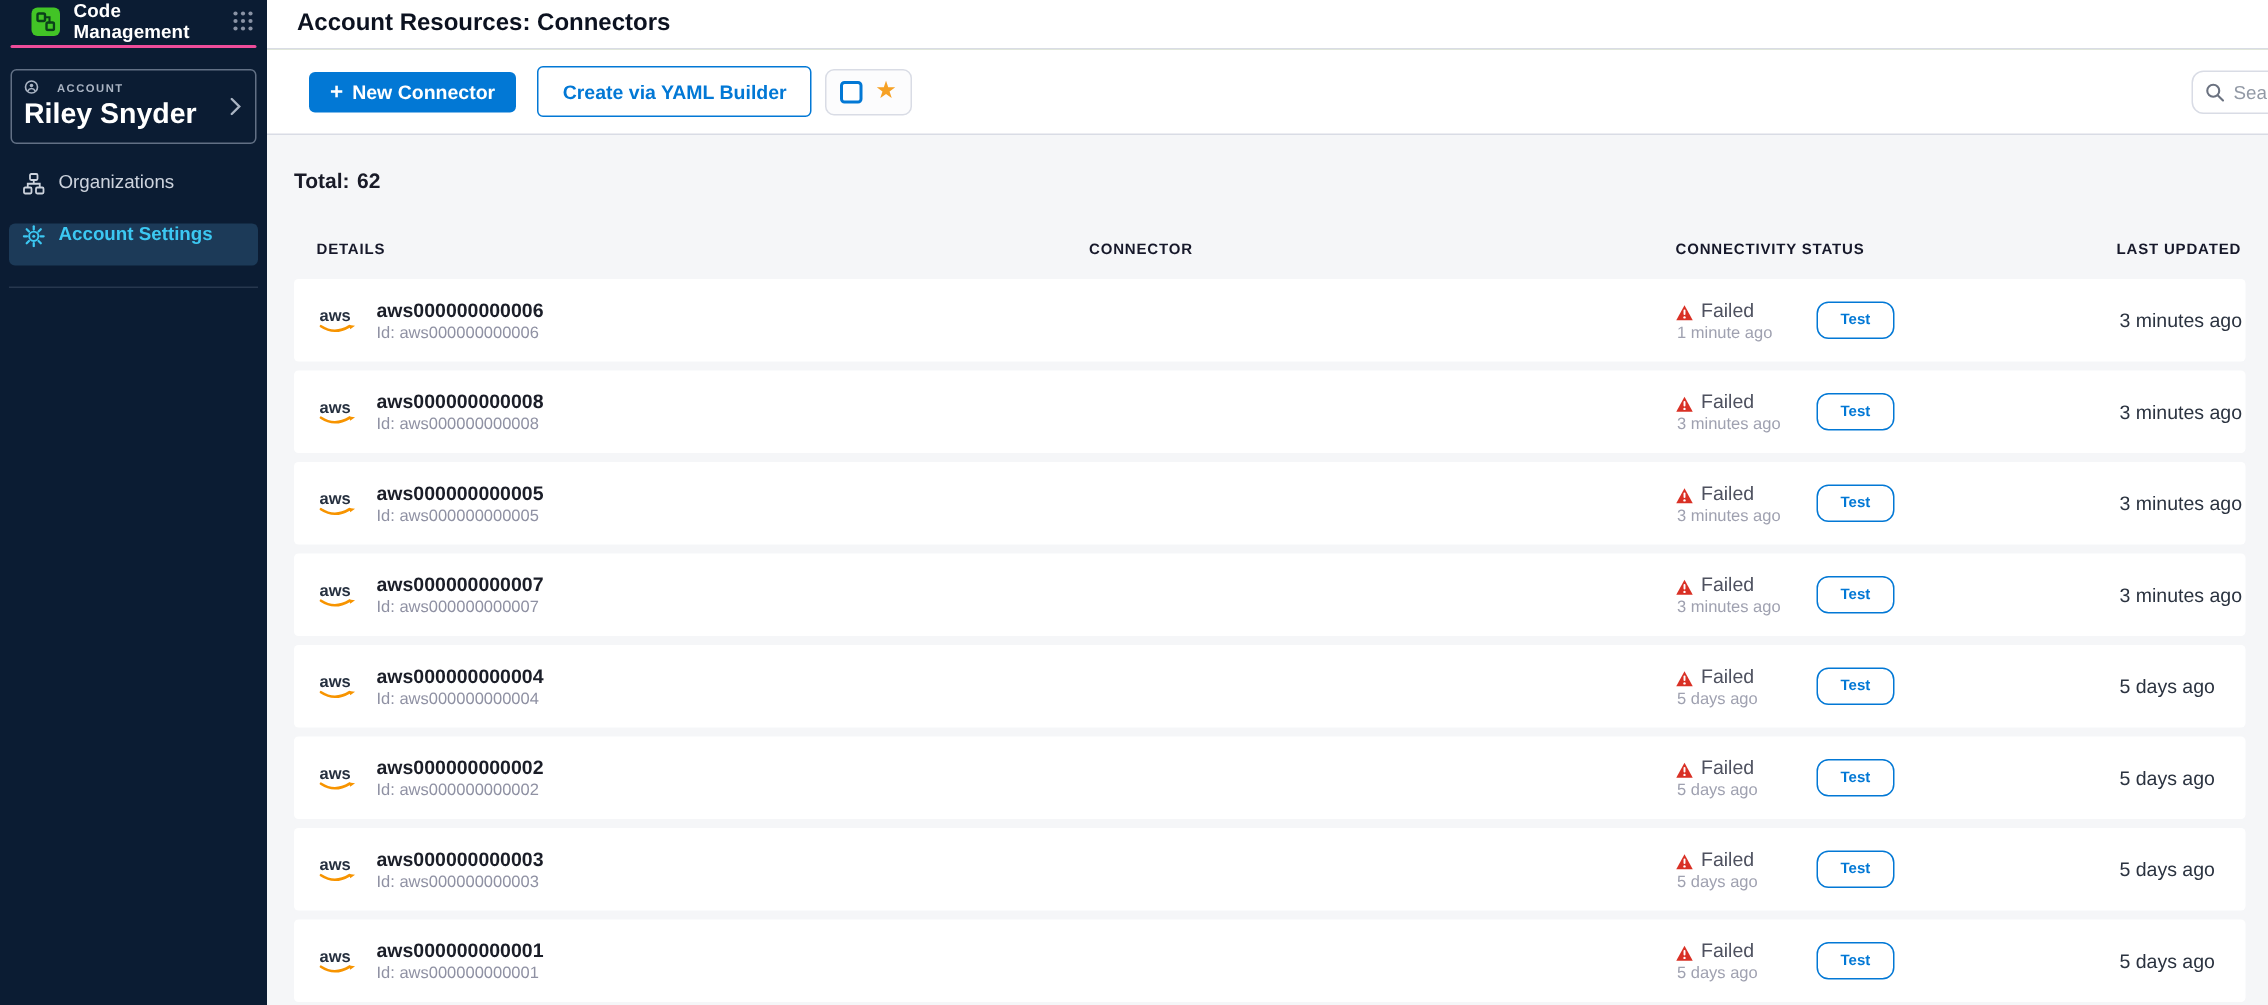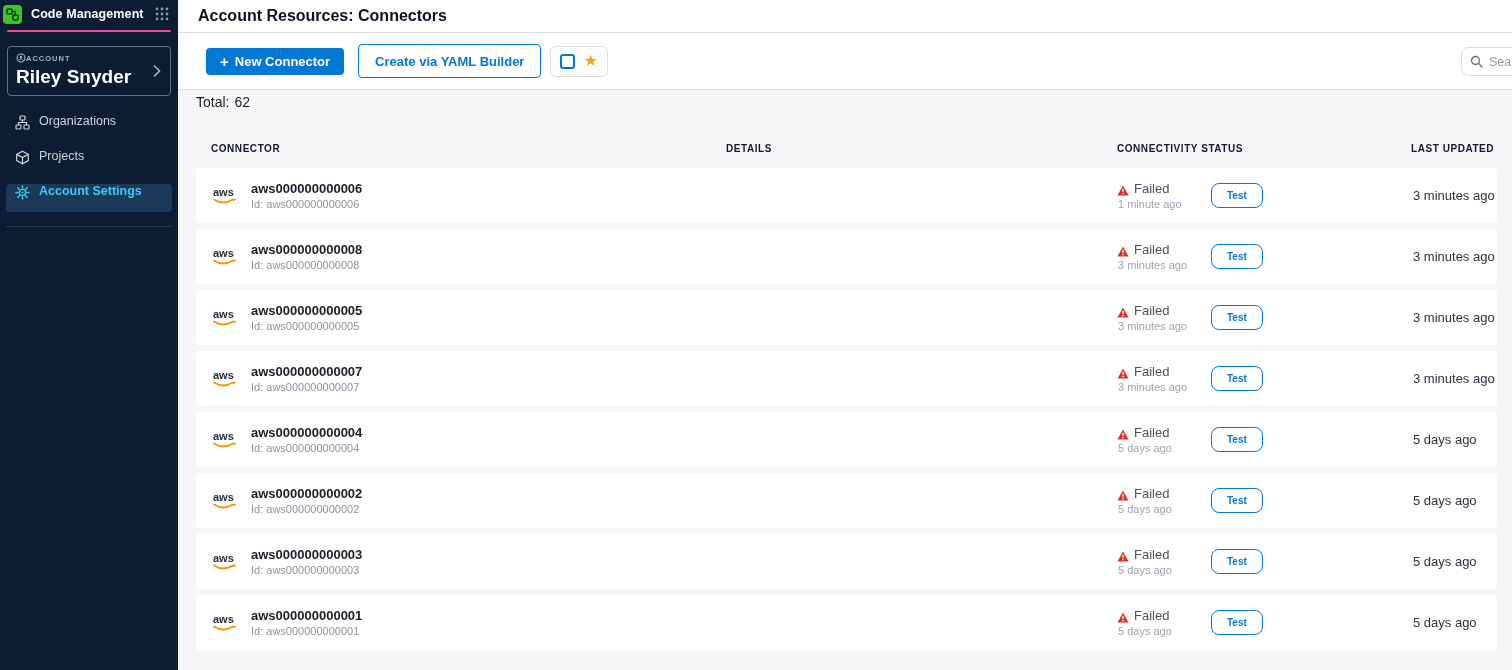--- a/index.html
+++ b/index.html
@@ -10,27 +10,27 @@
     --red:#d93025;
     --active-blue:#3cc8f2;
     --sidebar-bg:#0b1c33;
   }
   *{margin:0;padding:0;box-sizing:border-box;}
   html,body{width:1512px;height:670px;overflow:hidden;}
   body{font-family:"Liberation Sans",sans-serif;background:#f5f6f8;display:flex;}
 
   
   .sidebar{width:178px;height:670px;background:var(--sidebar-bg);flex:0 0 178px;position:relative;color:#cdd3dd;}
-  .sb-top{display:flex;align-items:center;height:26px;padding:2px 8px 0 3px;}
+  .sb-top{display:flex;align-items:center;height:26px;padding:2px 8px 0 21px;}
   .sb-logo{width:19px;height:19px;background:var(--green);border-radius:4px;display:flex;align-items:center;justify-content:center;flex:0 0 19px;}
   .sb-title{color:#fff;font-size:12.5px;font-weight:700;margin-left:9px;flex:1;letter-spacing:.1px;}
   .sb-grid{width:16px;height:16px;flex:0 0 16px;cursor:pointer;}
   .sb-pinkline{height:2px;background:var(--pink);margin:4px 7px 0 7px;border-radius:1px;}
   .acct-card{margin:14px 7px 0 7px;border:1px solid rgba(205,215,232,.45);border-radius:4px;padding:6px 8px 7px 8px;position:relative;cursor:pointer;}
-  .acct-row1{display:flex;align-items:center;gap:0;}
+  .acct-row1{display:flex;align-items:center;gap:12px;}
   .acct-label{font-size:7.5px;font-weight:700;letter-spacing:1px;color:#aab4c3;}
   .acct-name{color:#fff;font-size:19px;font-weight:700;margin-top:3px;}
   .acct-chev{position:absolute;right:9px;top:50%;transform:translateY(-50%);}
   .nav{margin-top:18px;}
   .nav-item{display:flex;align-items:flex-start;gap:9px;height:28px;margin:7px 6px;padding:0 8px;border-radius:4px;font-size:12.5px;color:#cdd3dd;cursor:pointer;}
   .nav-item .nicon{width:16px;height:16px;display:flex;align-items:center;justify-content:center;flex:0 0 16px;}
   .nav-item.active{background:#1c3a58;color:var(--active-blue);font-weight:700;}
   .sb-divider{height:1px;background:#27374e;margin:14px 6px 0 6px;}
 
   
@@ -41,21 +41,21 @@
   .btn-primary{display:flex;align-items:center;gap:6px;background:var(--accent);color:#fff;font-size:13px;font-weight:700;border:none;border-radius:4px;height:27px;padding:0 14px;cursor:pointer;font-family:inherit;}
   .btn-outline{margin-left:14px;display:flex;align-items:center;background:#fff;color:var(--accent);font-size:13px;font-weight:700;border:1px solid var(--accent);border-radius:4px;height:27px;padding:16px 16px;cursor:pointer;font-family:inherit;}
   .check-star{margin-left:9px;display:flex;align-items:center;gap:8px;border:1px solid #d9dce5;background:#fcfcfd;border-radius:6px;height:31px;padding:0 9px;}
   .checkbox{width:15px;height:15px;border:2px solid var(--accent);border-radius:3px;background:#fff;cursor:pointer;}
   .star{color:var(--star);font-size:16px;line-height:1;cursor:pointer;}
   .searchbox{position:absolute;left:1283px;top:14px;width:115px;height:29px;border:1px solid #d9dce5;border-radius:8px;background:#fff;display:flex;align-items:center;padding:0 8px;gap:6px;}
   .searchbox input{border:none;outline:none;font-size:12.5px;color:#333;width:70px;font-family:inherit;background:transparent;}
   .searchbox input::placeholder{color:#9299a5;}
 
   .content{flex:1;background:#f5f6f8;padding:0 15px 0 18px;overflow:hidden;}
-  .total-line{margin-top:4px;font-size:14px;font-weight:400;color:#191b28;display:flex;gap:5px;}
+  .total-line{margin-top:22px;font-size:14px;font-weight:700;color:#191b28;display:flex;gap:5px;}
   .tbl-grid{display:grid;grid-template-columns:515px 391px 294px 1fr;align-items:center;}
   .tbl-head{margin-top:33px;padding-left:15px;}
   .tbl-head .col{font-size:10px;font-weight:700;letter-spacing:.55px;color:#16182a;}
   .rows{margin-top:14px;}
   .row-card{background:#fff;border-radius:3px;height:55px;margin-bottom:6px;padding-left:15px;cursor:pointer;}
   .cell-conn{display:flex;align-items:center;gap:10px;}
   .conn-name{font-size:13px;font-weight:700;color:#1b1e28;}
   .conn-id{font-size:11px;color:#8f91a3;margin-top:2px;}
   .cell-status{display:flex;align-items:center;}
   .status-block{width:78px;}
@@ -116,29 +116,20 @@
       <span class="nicon">
         <svg width="15" height="15" viewBox="0 0 15 15">
             <rect x="5" y="1" width="5" height="4" rx="0.8" fill="none" stroke="currentColor" stroke-width="1.2"></rect>
             <rect x="1" y="10" width="5" height="4" rx="0.8" fill="none" stroke="currentColor" stroke-width="1.2"></rect>
             <rect x="9" y="10" width="5" height="4" rx="0.8" fill="none" stroke="currentColor" stroke-width="1.2"></rect>
             <path d="M7.5 5v2.5M3.5 10V7.5h8V10" fill="none" stroke="currentColor" stroke-width="1.2"></path>
           </svg>
       </span>
       <span>Organizations</span>
     </div>
-    <div class="nav-item">
-      <span class="nicon">
-        <svg width="15" height="15" viewBox="0 0 15 15">
-            <path d="M7.5 1.2L13.3 4.4v6.2L7.5 13.8 1.7 10.6V4.4z" fill="none" stroke="currentColor" stroke-width="1.2"></path>
-            <path d="M1.7 4.4l5.8 3.2 5.8-3.2M7.5 7.6v6.2" fill="none" stroke="currentColor" stroke-width="1.2"></path>
-          </svg>
-      </span>
-      <span>Projects</span>
-    </div>
     <div class="nav-item active">
       <span class="nicon">
         <svg width="15" height="15" viewBox="0 0 15 15">
             <g stroke="currentColor" stroke-width="1.5" stroke-linecap="round">
               <line x1="7.5" y1="0.9" x2="7.5" y2="3"></line>
               <line x1="7.5" y1="12" x2="7.5" y2="14.1"></line>
               <line x1="0.9" y1="7.5" x2="3" y2="7.5"></line>
               <line x1="12" y1="7.5" x2="14.1" y2="7.5"></line>
               <line x1="2.8" y1="2.8" x2="4.3" y2="4.3"></line>
               <line x1="10.7" y1="10.7" x2="12.2" y2="12.2"></line>
@@ -181,22 +172,22 @@
     </div>
   </div>
 
   <div class="content">
     <div class="total-line">
       <span>Total:</span>
       <span>62</span>
     </div>
 
     <div class="tbl-grid tbl-head">
+      <div class="col">DETAILS</div>
       <div class="col">CONNECTOR</div>
-      <div class="col">DETAILS</div>
       <div class="col">CONNECTIVITY STATUS</div>
       <div class="col">LAST UPDATED</div>
     </div>
 
     <div class="rows" id="rows">
   <div class="tbl-grid row-card">
     <div class="cell-conn">
       <svg class="aws-logo" width="30" height="22" viewBox="0 0 30 22">
         <text x="2" y="11" font-family="Liberation Sans, sans-serif" font-size="11" font-weight="700" fill="#252f3e">aws</text>
         <path d="M3 14.5 Q 12 20.5, 22 14.5" fill="none" stroke="#f79400" stroke-width="1.8" stroke-linecap="round"></path>

